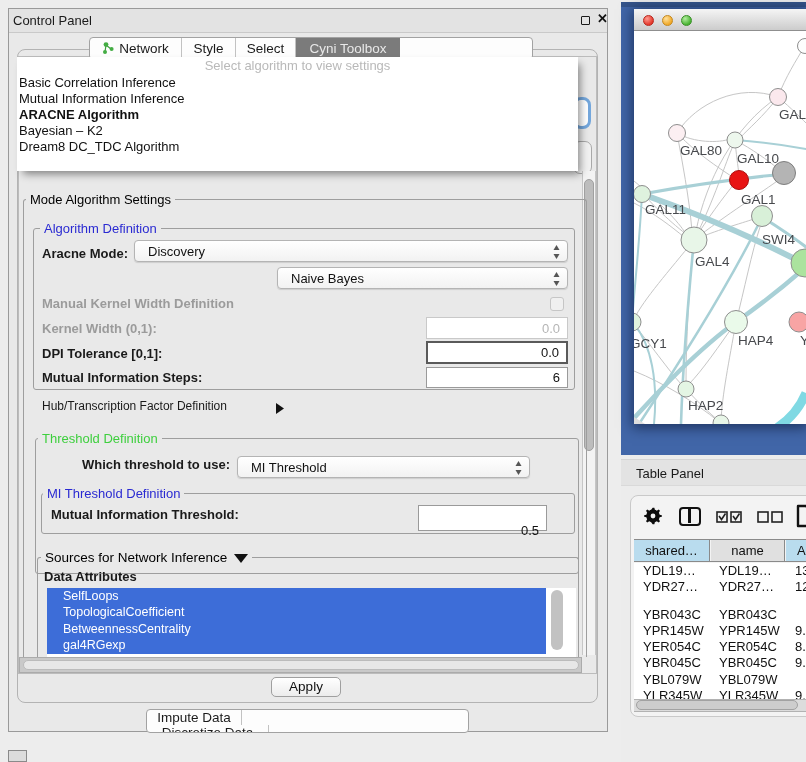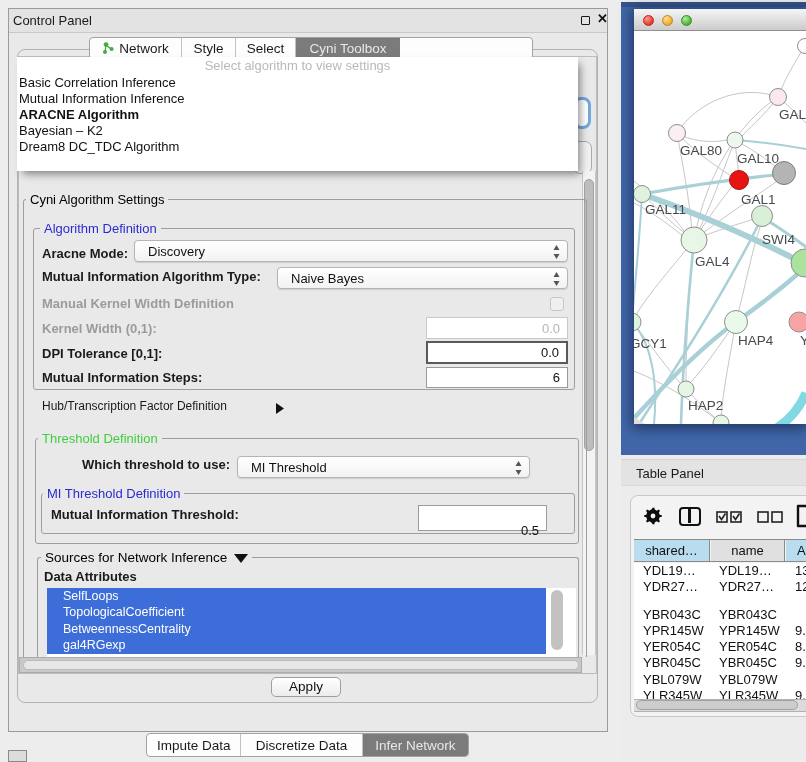--- a/index.html
+++ b/index.html
@@ -47,37 +47,36 @@
 
   <div class="abs" style="left:9px; top:47px; width:579px; height:618px; border:1px solid #bcbcbc; background:#e9e9e9;"></div>
 
   <div class="abs" style="left:564px; top:88px; width:18px; height:32px; border:3px solid #74a7dc; border-radius:8px; background:#fff;"></div>
   <div class="abs" style="left:564px; top:132px; width:19px; height:33px; border:1px solid #a9a9a9; border-radius:7px; background:#f1f1f1;"></div>
 
   <div class="abs" style="left:573px; top:162px; width:14px; height:484px; background:#f3f3f3; border-left:1px solid #c6c6c6; border-right:1px solid #c6c6c6;"></div>
   <div class="abs" style="left:575px; top:170px; width:10px; height:272px; background:#bdbdbd; border:1px solid #a0a0a0; border-radius:5px;"></div>
 
   <div class="abs tb" style="left:14px; top:190px; width:564px; height:458px; border-bottom:none; border-radius:3px 3px 0 0;">
-    <div class="tbl" style="left:2px;">Cyni Algorithm Settings</div>
+    <div class="tbl" style="left:2px;">Mode Algorithm Settings</div>
   </div>
 
   <div class="abs tb" style="left:24px; top:219px; width:542px; height:162px;">
     <div class="tbl" style="color:#2a2ad2;">Algorithm Definition</div>
   </div>
 
   <div class="abs lbl" style="left:33px; top:237px;">Aracne Mode:</div>
   <div class="combo" style="left:125px; top:231px; width:434px; height:22px;">
       <span class="ct">Discovery</span>
     <svg class="stepper" viewBox="0 0 7 14">
         <path d="M3.5 0 L6.5 5 L0.5 5 Z" fill="#555"></path>
         <path d="M3.5 14 L6.5 9 L0.5 9 Z" fill="#555"></path>
       </svg>
     </div>
 
-  <div class="abs lbl" style="left:33px; top:260px;">Mutual Information Algorithm Type:</div>
   <div class="combo" style="left:268px; top:258px; width:291px; height:22px;">
       <span class="ct">Naive Bayes</span>
     <svg class="stepper" viewBox="0 0 7 14">
         <path d="M3.5 0 L6.5 5 L0.5 5 Z" fill="#555"></path>
         <path d="M3.5 14 L6.5 9 L0.5 9 Z" fill="#555"></path>
       </svg>
     </div>
 
   <div class="abs lbl dis" style="left:33px; top:287px;">Manual Kernel Width Definition</div>
   <div class="abs" style="left:541px; top:288px; width:14px; height:14px; background:#f0f0f0; border:1px solid #c6c6c6; border-radius:3px;"></div>
@@ -89,21 +88,21 @@
   <div class="inp" style="left:417px; top:332px; width:142px; height:23px; border:2px solid #5a5a5a; padding-top:2px;">0.0</div>
 
   <div class="abs lbl" style="left:33px; top:361px;">Mutual Information Steps:</div>
   <div class="inp" style="left:417px; top:358px; width:142px; height:21px; border:1px solid #9a9a9a; padding-top:2px;">6</div>
 
   <div class="abs" style="left:33px; top:390px; font-size:12px; color:#1a1a1a;">Hub/Transcription Factor Definition</div>
   <svg class="abs" style="left:266px; top:393px;" width="10" height="13" viewBox="0 0 10 13">
       <path d="M1 1 L9 6.5 L1 12 Z" fill="#111"></path>
     </svg>
 
-  <div class="abs tb" style="left:26px; top:429px; width:544px; height:106px;">
+  <div class="abs tb" style="left:26px; top:429px; width:544px; height:136px;">
     <div class="tbl" style="left:2px; color:#3ecf3e;">Threshold Definition</div>
   </div>
 
   <div class="abs lbl" style="left:73px; top:448px;">Which threshold to use:</div>
   <div class="combo" style="left:228px; top:447px; width:293px; height:22px;">
       <span class="ct">MI Threshold</span>
     <svg class="stepper" viewBox="0 0 7 14">
         <path d="M3.5 0 L6.5 5 L0.5 5 Z" fill="#555"></path>
         <path d="M3.5 14 L6.5 9 L0.5 9 Z" fill="#555"></path>
       </svg>
@@ -126,21 +125,21 @@
     <div style="width:499px; height:16.4px; background:#3d6dd8; color:#fff; font-size:12.5px; padding-left:16px;">BetweennessCentrality</div>
     <div style="width:499px; height:16.4px; background:#3d6dd8; color:#fff; font-size:12.5px; padding-left:16px;">gal4RGexp</div>
     <div class="abs" style="left:504px; top:2px; width:12px; height:60px; background:#c2c2c2; border-radius:6px;"></div>
   </div>
 
   <div class="abs" style="left:10px; top:648px; width:563px; height:16px; background:#c9c9c9; border:1px solid #ababab;"></div>
   <div class="abs" style="left:14px; top:651px; width:556px; height:10px; background:#e7e7e7; border:1px solid #bbb; border-radius:5px;"></div>
 
   <div class="abs" style="left:262px; top:668px; width:70px; height:20px; background:linear-gradient(#ffffff,#ececec); border:1px solid #9f9f9f; border-radius:5px; text-align:center; font-size:13.5px; color:#111; padding-top:1px;">Apply</div>
 
-  <div class="seg" style="left:137px; top:724px; width:323px; height:24px;">
+  <div class="seg" style="left:137px; top:700px; width:323px; height:24px;flex-direction:column;">
     <div class="s" style="width:95px;">Impute Data</div>
     <div class="s" style="width:122px;">Discretize Data</div>
     <div class="s sel" style="width:106px;">Infer Network</div>
   </div>
 </div>
 
 <div class="abs" style="left:17px; top:57px; width:561px; height:114px; background:#fff; box-shadow:4px 5px 8px -2px rgba(0,0,0,0.45); z-index:30;">
   <div style="text-align:center; color:#b9b9b9; font-size:13px; padding-top:1px; height:18px;">Select algorithm to view settings</div>
   <div style="font-size:13px; color:#111; padding-left:2px; line-height:15.9px;">
     <div>Basic Correlation Inference</div>

